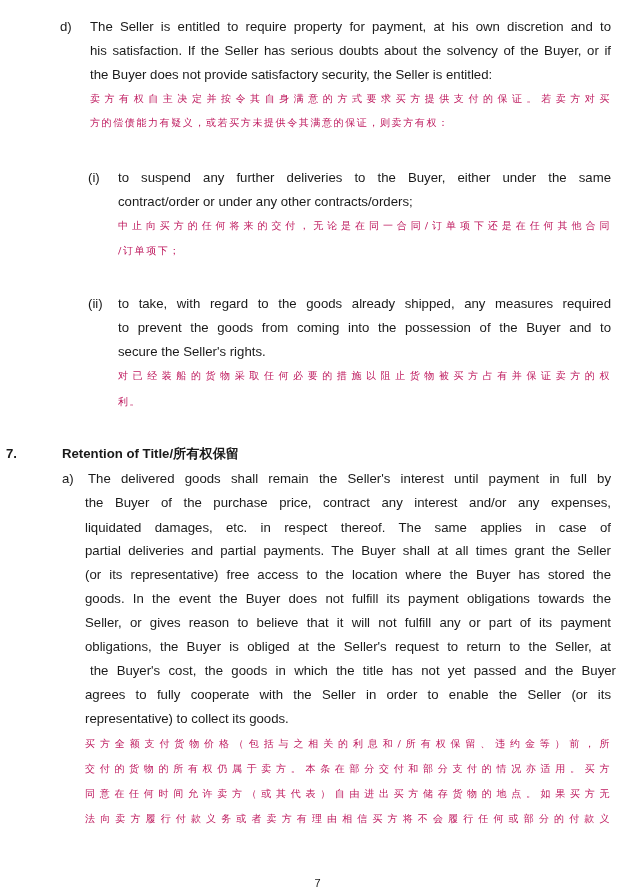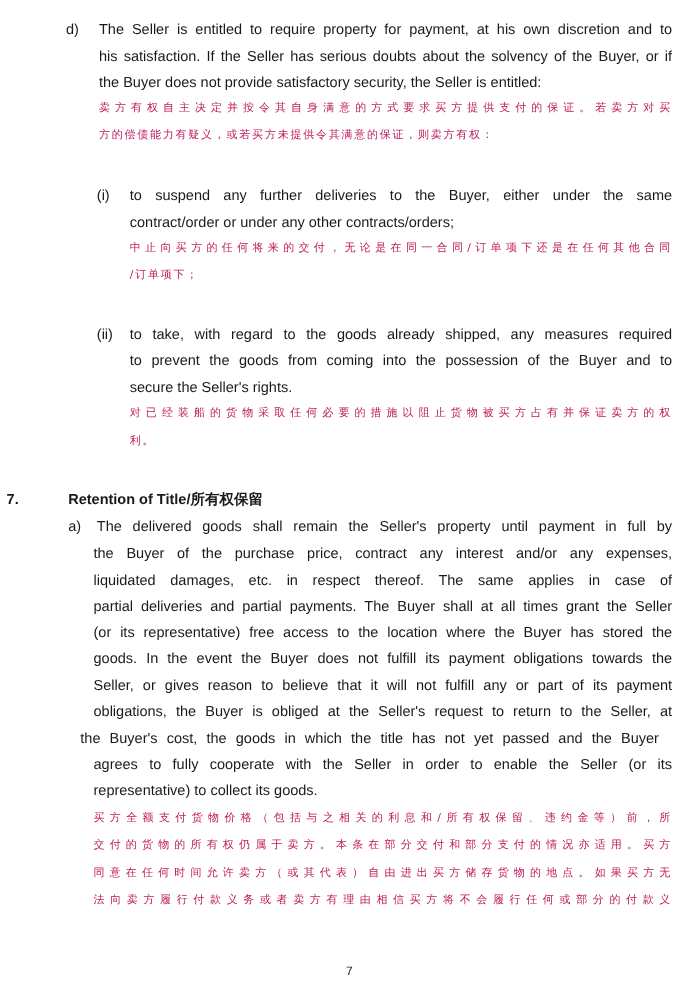--- a/index.html
+++ b/index.html
@@ -76,29 +76,29 @@
   <div class="line" style="left:118px; top:344px;">secure the Seller's rights.</div>
   <div class="line zh just" style="left:118px; top:368px; width:493px;">对已经装船的货物采取任何必要的措施以阻止货物被买方占有并保证卖方的权</div>
   <div class="line zh" style="left:118px; top:394px;">利。</div>
 </div>
 
 <div>
   <span class="label bold" style="left:6px; top:446px;">7.</span>
   <div class="line bold" style="left:62px; top:446px;">Retention of Title/所有权保留</div>
 
   <span class="label" style="left:62px; top:471px;">a)</span>
-  <div class="line just" style="left:88px; top:471px; width:523px;">The delivered goods shall remain the Seller's property until payment in full by</div>
+  <div class="line just" style="left:88px; top:471px; width:523px;">The delivered goods shall remain the Seller's interest until payment in full by</div>
   <div class="line just" style="left:85px; top:495px; width:526px;">the Buyer of the purchase price, contract any interest and/or any expenses,</div>
   <div class="line just" style="left:85px; top:520px; width:526px;">liquidated damages, etc.  in respect thereof. The same applies in case of</div>
   <div class="line just" style="left:85px; top:543px; width:526px;">partial deliveries and partial payments. The Buyer shall at all times grant the Seller</div>
   <div class="line just" style="left:85px; top:567px; width:526px;">(or its representative) free access to the location where the Buyer has stored the</div>
   <div class="line just" style="left:85px; top:591px; width:526px;">goods. In the event the Buyer does not fulfill its payment obligations towards the</div>
   <div class="line just" style="left:85px; top:615px; width:526px;">Seller, or gives reason to believe that it will not fulfill any or part of its payment</div>
   <div class="line just" style="left:85px; top:639px; width:526px;">obligations, the Buyer is obliged at the Seller's request to return to the Seller, at</div>
-  <div class="line just" style="left:73px; top:663px; width:526px;">the Buyer's cost, the goods in which the title has not yet passed and the Buyer</div>
+  <div class="line just" style="left:90px; top:663px; width:526px;">the Buyer's cost, the goods in which the title has not yet passed and the Buyer</div>
   <div class="line just" style="left:85px; top:687px; width:526px;">agrees to fully cooperate with the Seller in order to enable the Seller (or its</div>
   <div class="line" style="left:85px; top:711px;">representative) to collect its goods.</div>
 
   <div class="line zh just" style="left:85px; top:736px; width:526px;">买方全额支付货物价格（包括与之相关的利息和/所有权保留、违约金等）前，所</div>
   <div class="line zh just" style="left:85px; top:761px; width:526px;">交付的货物的所有权仍属于卖方。本条在部分交付和部分支付的情况亦适用。买方</div>
   <div class="line zh just" style="left:85px; top:786px; width:526px;">同意在任何时间允许卖方（或其代表）自由进出买方储存货物的地点。如果买方无</div>
   <div class="line zh just" style="left:85px; top:811px; width:526px;">法向卖方履行付款义务或者卖方有理由相信买方将不会履行任何或部分的付款义</div>
 </div>
 
 <div class="page-num">7</div>

